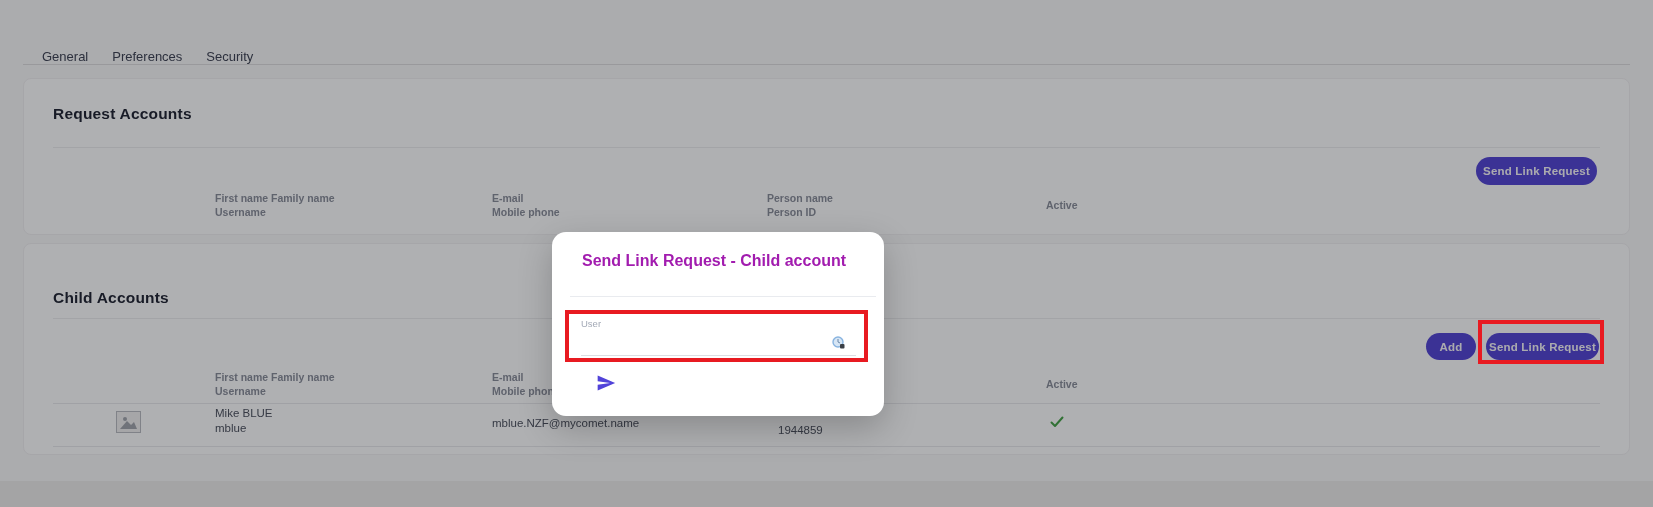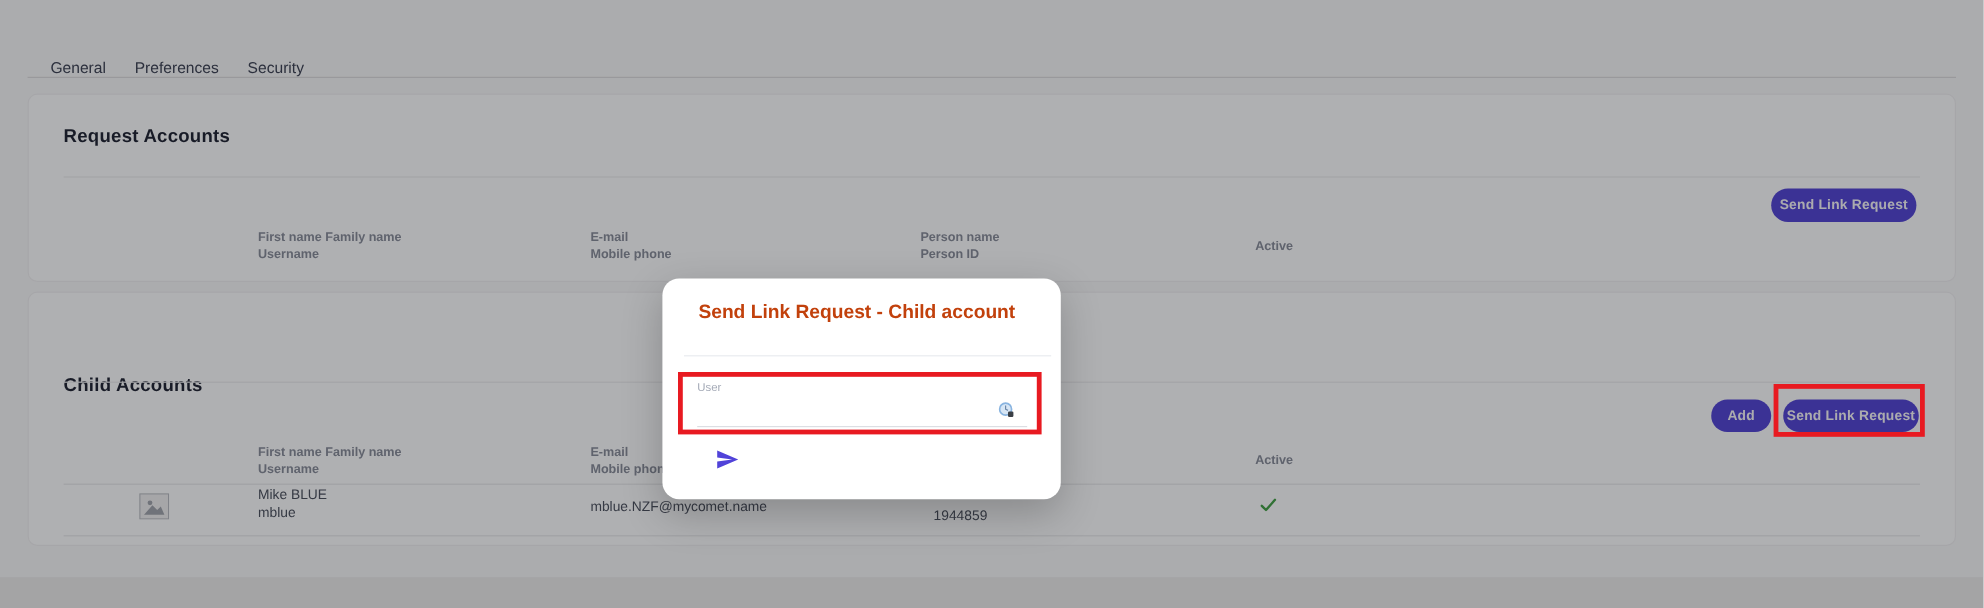--- a/index.html
+++ b/index.html
@@ -35,21 +35,21 @@
 
   
   #bottom-strip { position:absolute; left:0; top:481px; width:100%; height:26px; background:#e9e9ea; }
 
   
   #overlay { position:absolute; inset:0; background:rgba(10,10,14,0.31); z-index:10; }
 
   
   #modal { position:absolute; left:552px; top:232px; width:332px; height:184px; background:#ffffff;
            border-radius:14px; box-shadow:0 12px 34px rgba(0,0,0,0.22); z-index:20; }
-  #modal-title { position:absolute; left:30px; top:20px; font-size:16px; font-weight:600; color:#c2410c; white-space:nowrap; }
+  #modal-title { position:absolute; left:30px; top:20px; font-size:16px; font-weight:600; color:#a21caf; white-space:nowrap; }
   #modal-divider { position:absolute; left:18px; right:8px; top:64px; height:1px; background:#e9ebef; }
   #input-red-frame { position:absolute; left:13px; top:78px; width:303px; height:52px; border:4px solid #e81a21; z-index:5; }
   #user-field { position:absolute; left:29px; top:84px; width:275px; height:42px; cursor:text; }
   #user-label { position:absolute; left:0; top:2px; font-size:9.5px; color:#a3a9b6; }
   #user-underline { position:absolute; left:0; right:0; top:39px; height:1px; background:#dcdee3; }
   #lookup-icon { position:absolute; right:11px; top:19px; width:13px; height:13px; }
   #send-icon { position:absolute; left:44px; top:141px; width:20px; height:20px; cursor:pointer; }
 
   
   #button-red-frame { position:absolute; left:1478px; top:320px; width:126px; height:44px; border:4px solid #e81a21; z-index:20; }
@@ -79,21 +79,21 @@
       <div>Mobile phone</div>
     </div>
     <div class="thead" style="left:743px; top:112px;">
       <div>Person name</div>
       <div>Person ID</div>
     </div>
     <div class="thead single" style="left:1022px; top:112px;">Active</div>
   </div>
 
   <div class="card" id="child-card">
-    <div class="card-title" style="top:45px;margin-top:24px;">Child Accounts</div>
+    <div class="card-title" style="top:45px;">Child Accounts</div>
     <div class="card-divider" style="top:74px;"></div>
 
     <button class="pill-btn" style="left:1402px; top:89px; width:50px; height:27px;">Add</button>
     <button class="pill-btn" style="left:1462px; top:89px; width:113px; height:27px;">Send Link Request</button>
 
     <div class="thead" style="left:191px; top:126px;">
       <div>First name Family name</div>
       <div>Username</div>
     </div>
     <div class="thead" style="left:468px; top:126px;">

